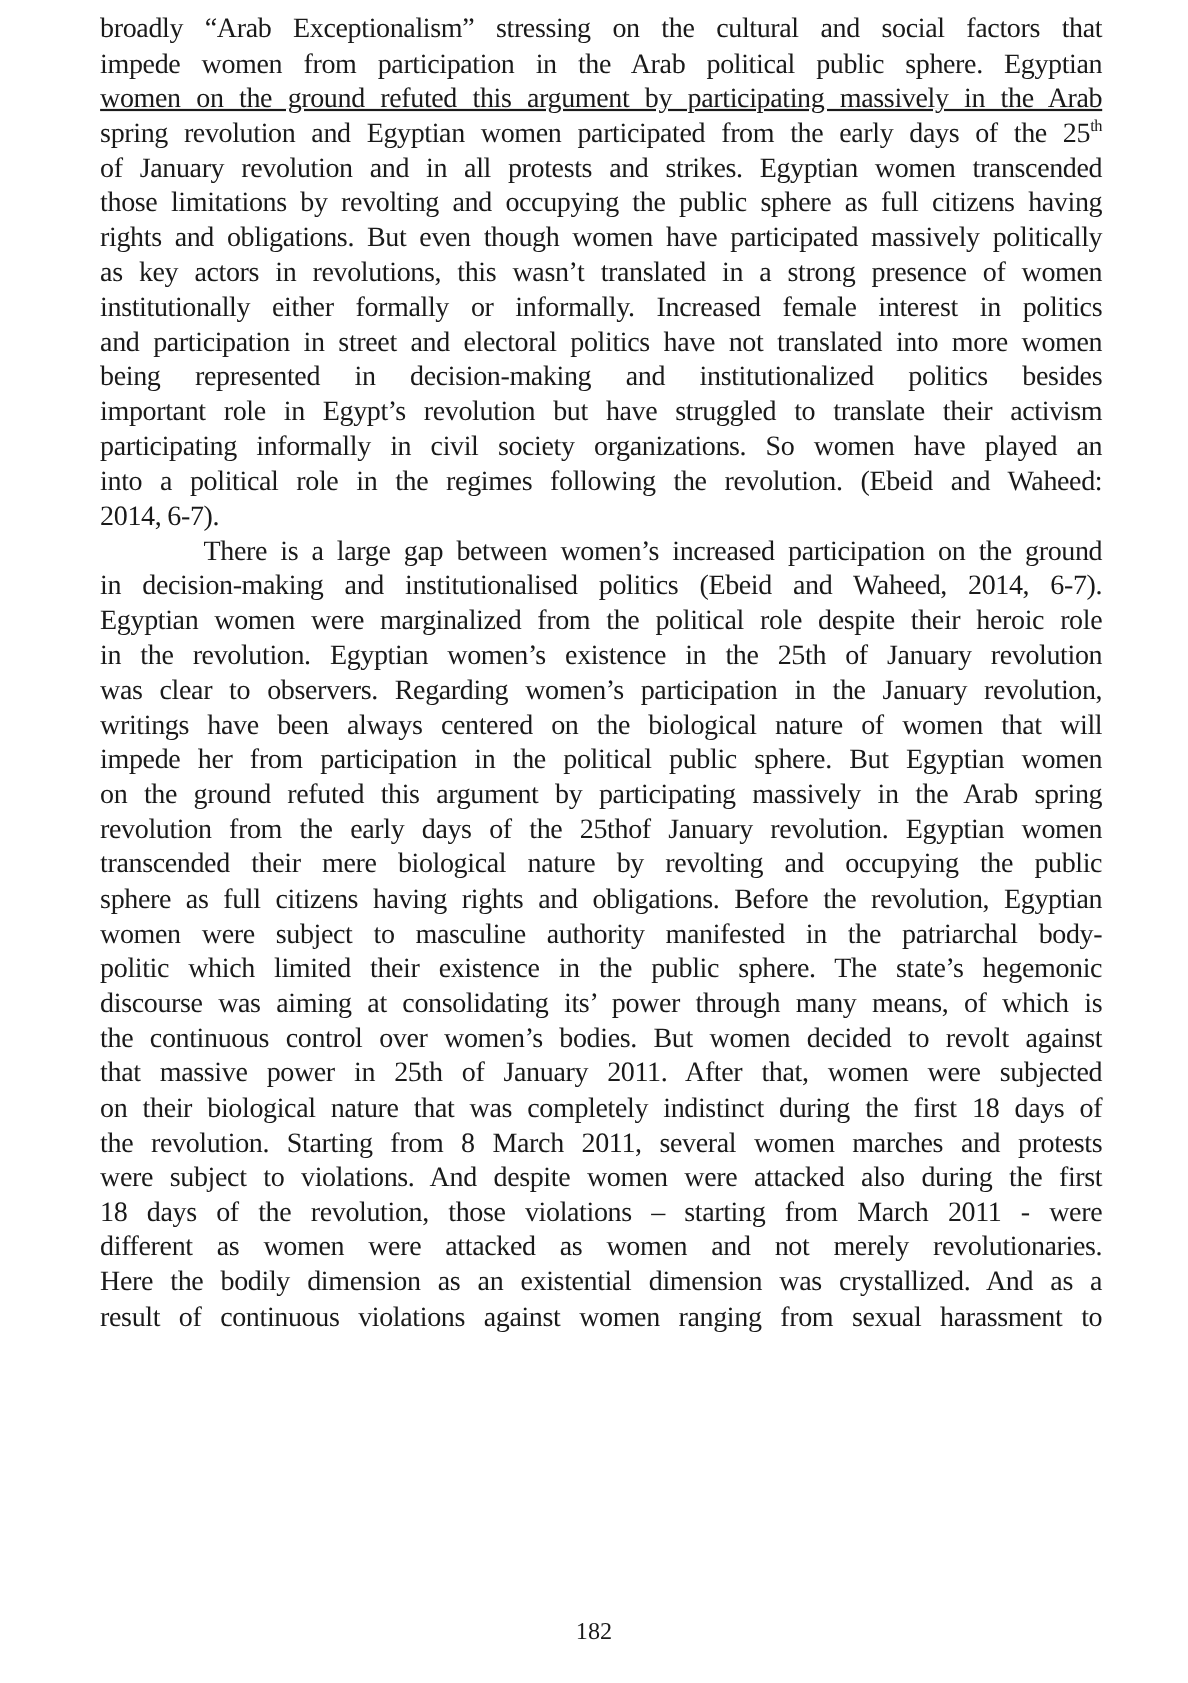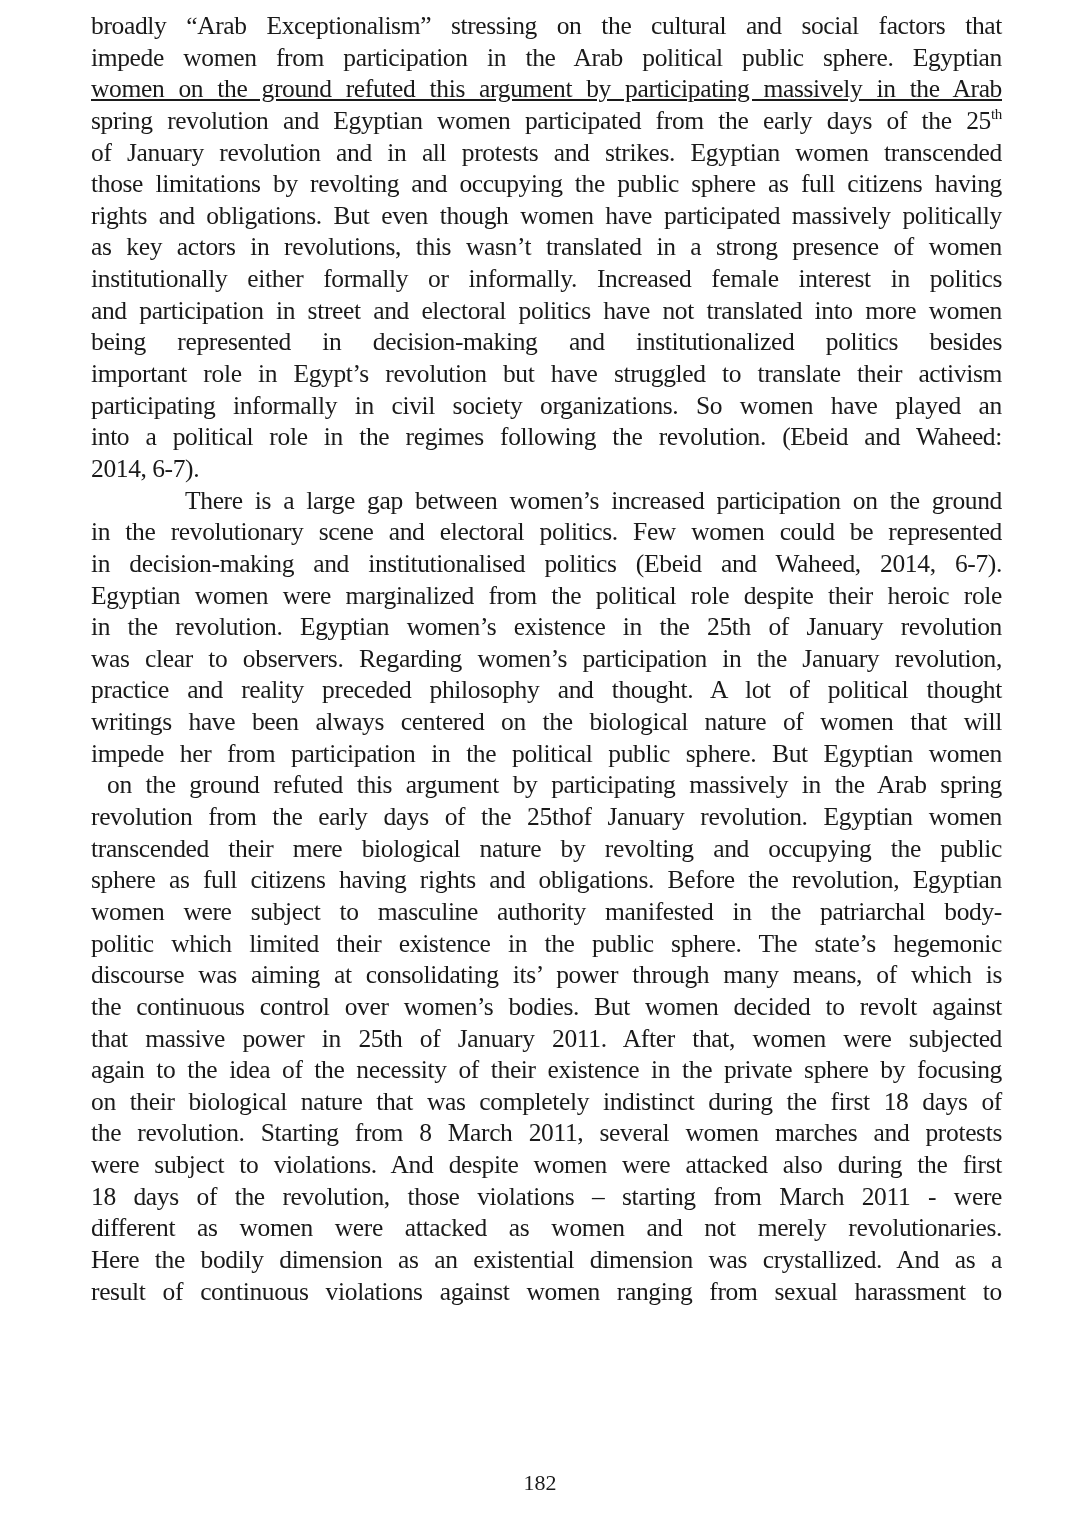--- a/index.html
+++ b/index.html
@@ -56,38 +56,35 @@
       <span class="line" style="display: block;"><span style="white-space: nowrap; letter-spacing: -0.35px; word-spacing: -0.5px;">and participation in street and electoral politics have not translated into more women</span></span>
       <span class="line" style="display: block;"><span style="white-space: nowrap; letter-spacing: -0.35px; word-spacing: -0.5px;">being represented in decision-making and institutionalized politics besides</span></span>
       <span class="line" style="display: block;"><span style="white-space: nowrap; letter-spacing: -0.35px; word-spacing: -0.5px;">important role in Egypt’s revolution but have struggled to translate their activism</span></span>
       <span class="line" style="display: block;"><span style="white-space: nowrap; letter-spacing: -0.35px; word-spacing: -0.5px;">participating informally in civil society organizations. So women have played an</span></span>
       <span class="line" style="display: block;"><span style="white-space: nowrap; letter-spacing: -0.35px; word-spacing: -0.5px;">into a political role in the regimes following the revolution. (Ebeid and Waheed:</span></span>
       <span class="line last">2014, 6-7).</span>
     </div>
 
     <div>
       <span class="line indent" style="display: block;"><span style="white-space: nowrap; letter-spacing: -0.35px; word-spacing: -0.5px; margin-left: 14px;">There is a large gap between women’s increased participation on the ground</span></span>
-      <span class="line" style="display: block;"><span style="white-space: nowrap; letter-spacing: -0.35px; word-spacing: -0.5px;">in the revolutionary scene and electoral politics. Few women could be represented</span></span>
       <span class="line" style="display: block;"><span style="white-space: nowrap; letter-spacing: -0.35px; word-spacing: -0.5px;">in decision-making and institutionalised politics (Ebeid and Waheed, 2014, 6-7).</span></span>
       <span class="line" style="display: block;"><span style="white-space: nowrap; letter-spacing: -0.35px; word-spacing: -0.5px;">Egyptian women were marginalized from the political role despite their heroic role</span></span>
       <span class="line" style="display: block;"><span style="white-space: nowrap; letter-spacing: -0.35px; word-spacing: -0.5px;">in the revolution. Egyptian women’s existence in the 25th of January revolution</span></span>
       <span class="line" style="display: block;"><span style="white-space: nowrap; letter-spacing: -0.35px; word-spacing: -0.5px; margin-top: 13px;">was clear to observers. Regarding women’s participation in the January revolution,</span></span>
-      <span class="line" style="display: block;"><span style="white-space: nowrap; letter-spacing: -0.35px; word-spacing: -0.5px;">practice and reality preceded philosophy and thought. A lot of political thought</span></span>
       <span class="line" style="display: block;"><span style="white-space: nowrap; letter-spacing: -0.35px; word-spacing: -0.5px;">writings have been always centered on the biological nature of women that will</span></span>
       <span class="line" style="display: block;"><span style="white-space: nowrap; letter-spacing: -0.35px; word-spacing: -0.5px;">impede her from participation in the political public sphere. But Egyptian women</span></span>
-      <span class="line" style="display: block;"><span style="white-space: nowrap; letter-spacing: -0.35px; word-spacing: -0.5px; margin-left: 16px;">on the ground refuted this argument by participating massively in the Arab spring</span></span>
+      <span class="line" style="display: block;"><span style="white-space: nowrap; letter-spacing: -0.35px; word-spacing: -0.5px;">on the ground refuted this argument by participating massively in the Arab spring</span></span>
       <span class="line" style="display: block;"><span style="white-space: nowrap; letter-spacing: -0.35px; word-spacing: -0.5px;">revolution from the early days of the 25thof January revolution. Egyptian women</span></span>
       <span class="line" style="display: block;"><span style="white-space: nowrap; letter-spacing: -0.35px; word-spacing: -0.5px;">transcended their mere biological nature by revolting and occupying the public</span></span>
       <span class="line" style="display: block;"><span style="white-space: nowrap; letter-spacing: -0.35px; word-spacing: -0.5px;">sphere as full citizens having rights and obligations. Before the revolution, Egyptian</span></span>
       <span class="line" style="display: block;"><span style="white-space: nowrap; letter-spacing: -0.35px; word-spacing: -0.5px;">women were subject to masculine authority manifested in the patriarchal body-</span></span>
       <span class="line" style="display: block;"><span style="white-space: nowrap; letter-spacing: -0.35px; word-spacing: -0.5px;">politic which limited their existence in the public sphere. The state’s hegemonic</span></span>
       <span class="line" style="display: block;"><span style="white-space: nowrap; letter-spacing: -0.35px; word-spacing: -0.5px;">discourse was aiming at consolidating its’ power through many means, of which is</span></span>
       <span class="line" style="display: block;"><span style="white-space: nowrap; letter-spacing: -0.35px; word-spacing: -0.5px;">the continuous control over women’s bodies. But women decided to revolt against</span></span>
       <span class="line" style="display: block;"><span style="white-space: nowrap; letter-spacing: -0.35px; word-spacing: -0.5px;">that massive power in 25th of January 2011. After that, women were subjected</span></span>
-      <span class="line" style="display: block;"><span style="white-space: nowrap; letter-spacing: -0.35px; word-spacing: -0.5px;">again to the idea of the necessity of their existence in the private sphere by focusing</span></span>
       <span class="line" style="display: block;"><span style="white-space: nowrap; letter-spacing: -0.35px; word-spacing: -0.5px;">on their biological nature that was completely indistinct during the first 18 days of</span></span>
       <span class="line" style="display: block;"><span style="white-space: nowrap; letter-spacing: -0.35px; word-spacing: -0.5px;">the revolution. Starting from 8 March 2011, several women marches and protests</span></span>
       <span class="line" style="display: block;"><span style="white-space: nowrap; letter-spacing: -0.35px; word-spacing: -0.5px;">were subject to violations. And despite women were attacked also during the first</span></span>
       <span class="line" style="display: block;"><span style="white-space: nowrap; letter-spacing: -0.35px; word-spacing: -0.5px;">18 days of the revolution, those violations – starting from March 2011 - were</span></span>
       <span class="line" style="display: block;"><span style="white-space: nowrap; letter-spacing: -0.35px; word-spacing: -0.5px;">different as women were attacked as women and not merely revolutionaries.</span></span>
       <span class="line" style="display: block;"><span style="white-space: nowrap; letter-spacing: -0.35px; word-spacing: -0.5px;">Here the bodily dimension as an existential dimension was crystallized. And as a</span></span>
       <span class="line" style="display: block;"><span style="white-space: nowrap; letter-spacing: -0.35px; word-spacing: -0.5px;">result of continuous violations against women ranging from sexual harassment to</span></span>
       <span class="line" style="display: block;"><span style="white-space: nowrap; letter-spacing: -0.35px; word-spacing: -0.5px;"></span></span>
       <span class="line" style="display: block;"><span style="white-space: nowrap; letter-spacing: -0.35px; word-spacing: -0.5px;"></span></span>
     </div>

